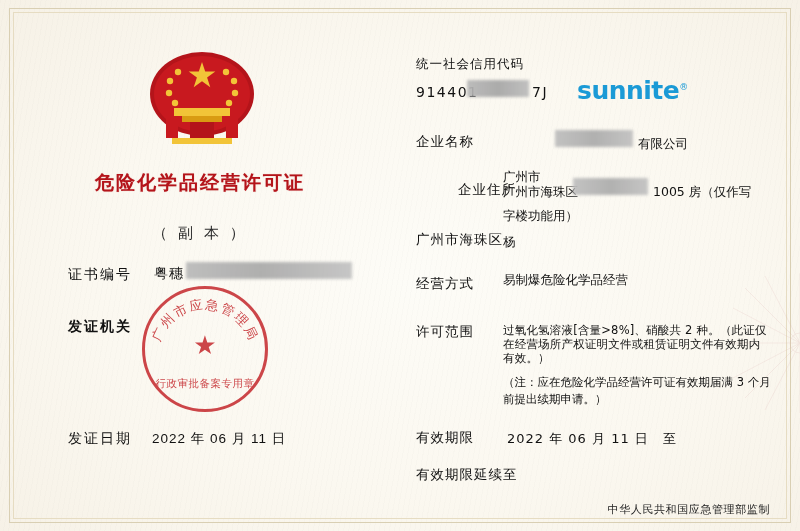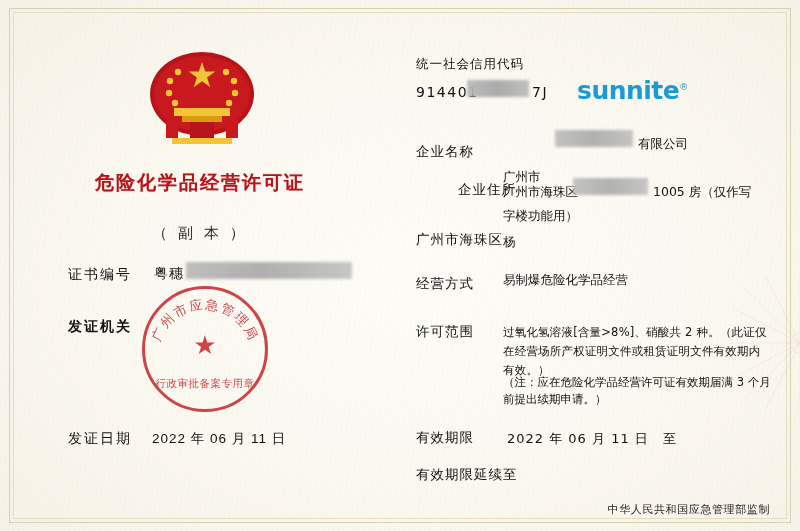--- a/index.html
+++ b/index.html
@@ -224,21 +224,21 @@
     font-size: 25px;
     letter-spacing: -0.5px;
     color: #1b9ad6;
   }
   .logo .reg {
     font-size: 9px;
     vertical-align: super;
     font-weight: 400;
   }
 
-  .lbl-name { left: 21px; top: 125px; }
+  .lbl-name { left: 21px; top: 115px; }
   .val-name-1 { left: 108px; top: 116px; margin-top: 33px; }
   .val-name-redact {
     position: absolute;
     left: 160px; top: 112px;
     width: 78px; height: 17px;
     background: linear-gradient(90deg,#bcbcbc,#a9a9a9 50%,#bfbfbf);
     filter: blur(1.5px);
     opacity: 0.9;
   }
   .val-name-2 { left: 243px; top: 116px; }
@@ -261,21 +261,21 @@
 
   .lbl-mode { left: 21px; top: 257px; }
   .val-mode { left: 108px; top: 252px; }
 
   .lbl-scope { left: 21px; top: 305px; }
   .val-scope {
     left: 108px;
     top: 305px;
     width: 268px;
     font-size: 11.5px;
-    line-height: 19px;
+    line-height: 14px;
     letter-spacing: 0.2px;
   }
   .val-scope-note {
     left: 108px;
     top: 356px;
     width: 268px;
     font-size: 11.5px;
     line-height: 17px;
   }
 

